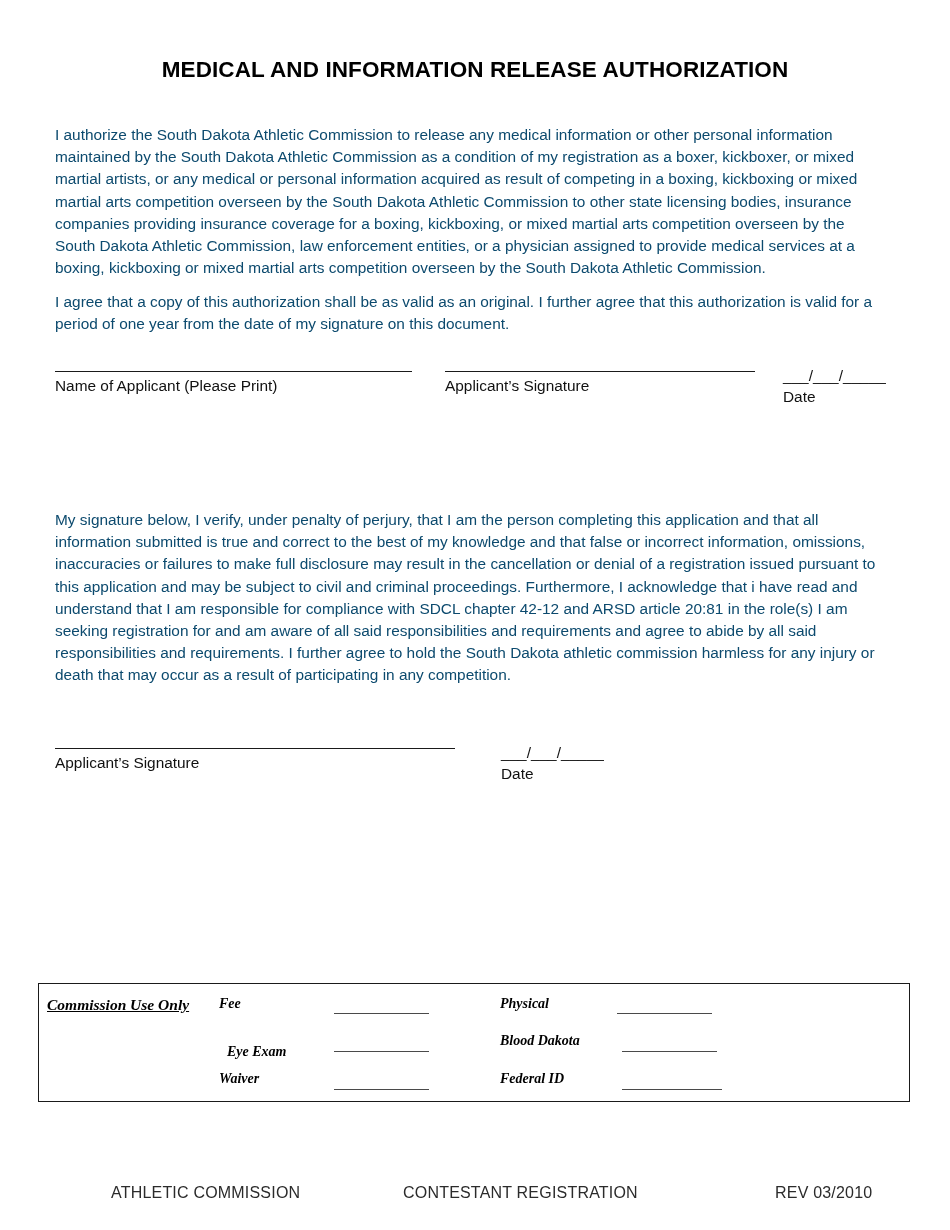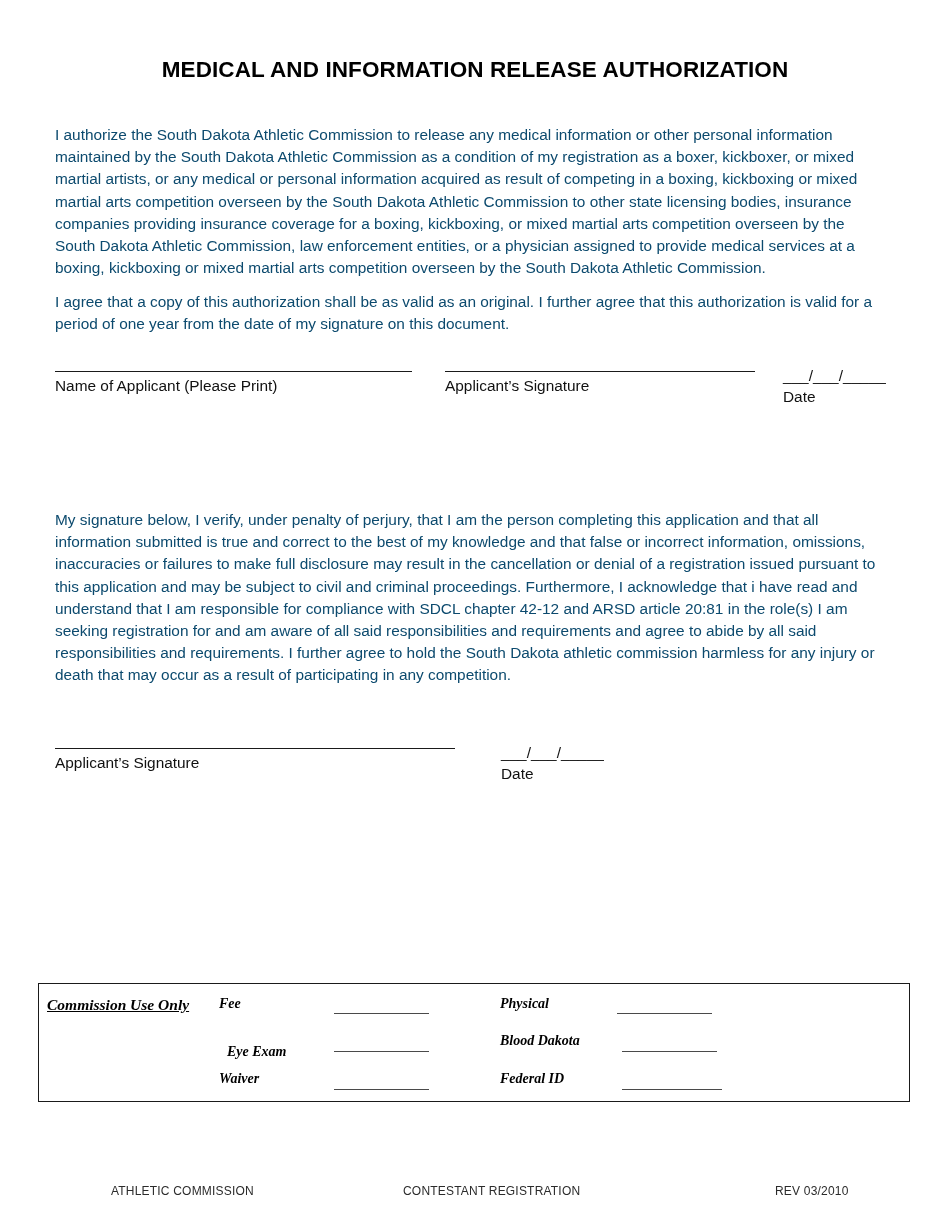--- a/index.html
+++ b/index.html
@@ -140,21 +140,21 @@
   
   .footer {
     position: absolute;
     left: 0;
     top: 1184px;
     width: 950px;
     height: 18px;
   }
   .footer span {
     position: absolute;
-    font-size: 12px;
+    font-size: 16px;
     font-family: "Liberation Sans", sans-serif;
     color: #2b2b2b;
     letter-spacing: 0.2px;
     white-space: nowrap;
   }
   .footer-left   { left: 111px; }
   .footer-center { left: 403px; }
   .footer-right  { left: 775px; }
 </style>
 </head>

